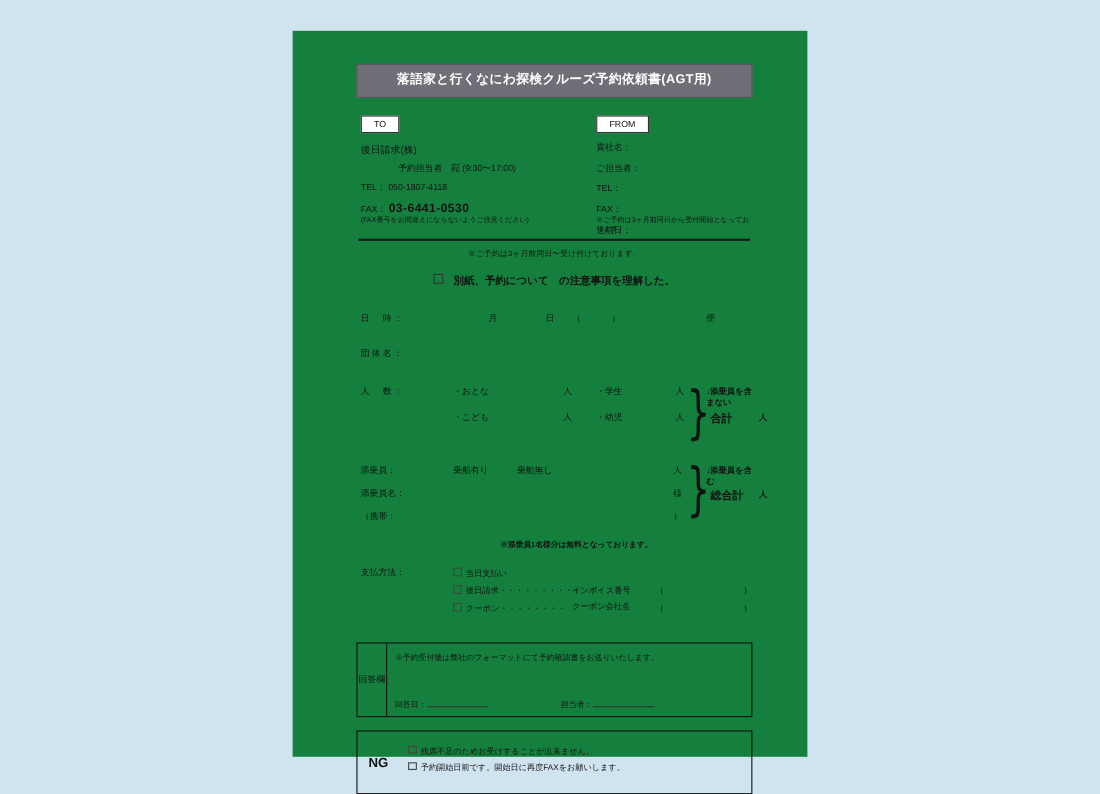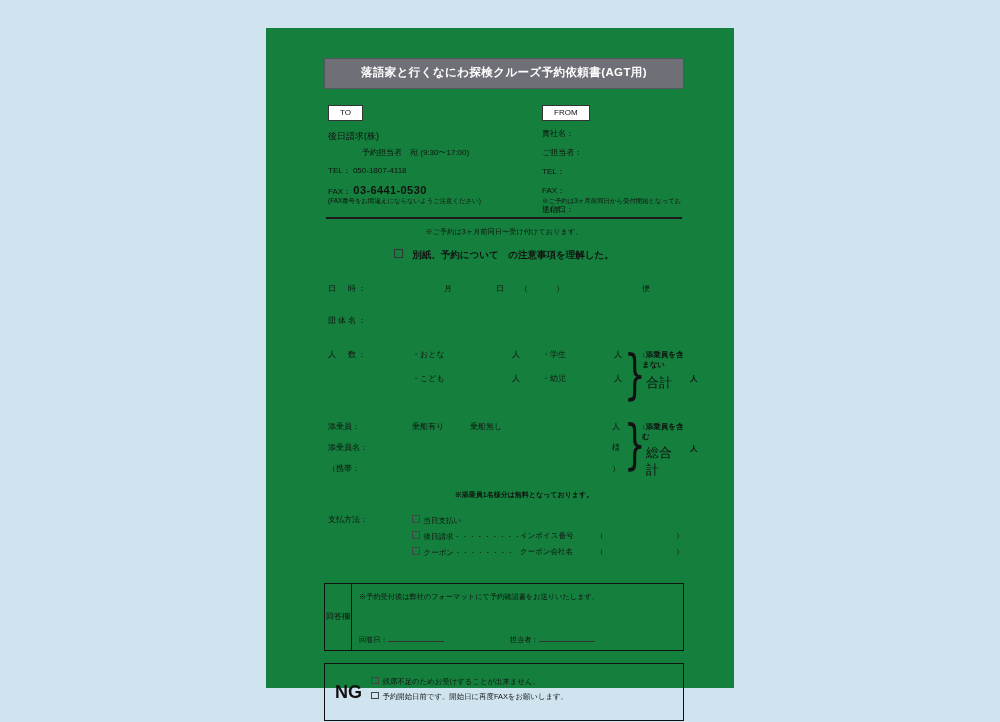--- a/index.html
+++ b/index.html
@@ -163,22 +163,22 @@
     position: absolute;
     left: 318px;
     top: 0px;
     font-size: 7.5px;
     font-weight: bold;
   }
   .brace-sum {
     position: absolute;
     left: 322px;
     top: 24px;
-    font-size: 13px;
-    font-weight: normal;
+    font-size: 10px;
+    font-weight: bold;
   }
   .brace-sum-n {
     position: absolute;
     left: 366px;
     top: 24px;
     font-size: 7.5px;
     font-weight: bold;
   }
 
   
@@ -250,21 +250,21 @@
     position: relative;
     margin-top: 12px;
     border: 1.5px solid #111;
     height: 56px;
   }
   .ng-lab {
     position: absolute;
     left: 10px;
     top: 50%;
     transform: translateY(-50%);
-    font-size: 18px;
+    font-size: 12px;
     font-weight: bold;
   }
   .ng-body {
     position: absolute;
     left: 46px;
     top: 11px;
     font-size: 7.4px;
     line-height: 2;
   }
 </style>

